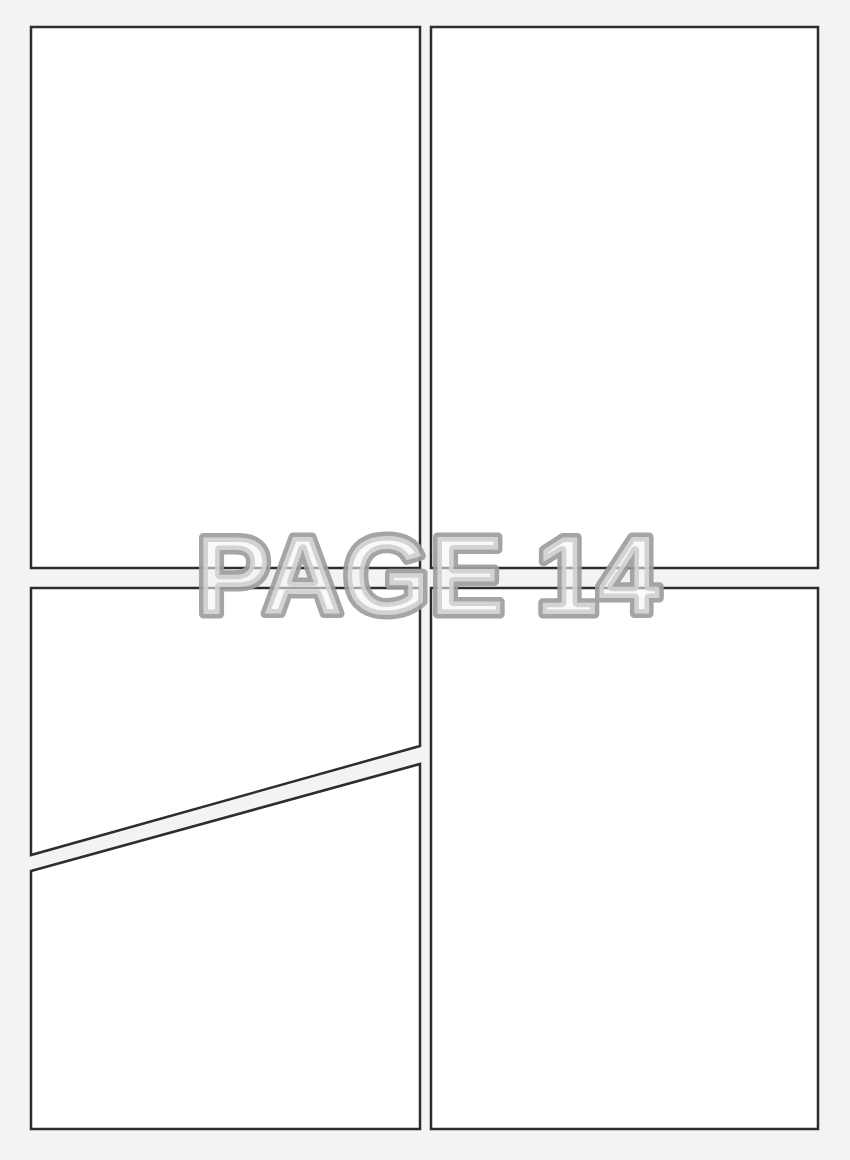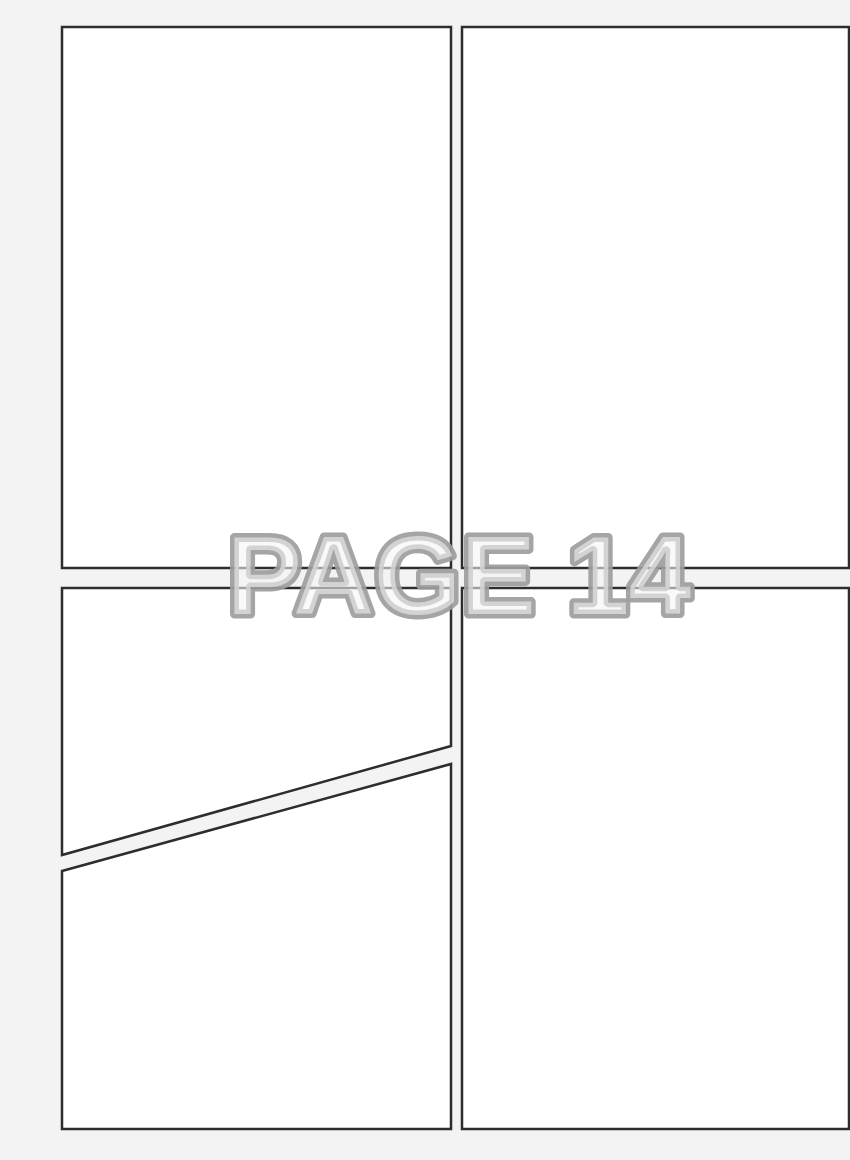--- a/index.html
+++ b/index.html
@@ -13,21 +13,20 @@
   html, body {
     background: var(--background, #f3f3f4);
     font-family: "Liberation Sans", "DejaVu Sans", sans-serif;
   }
   .page {
     position: relative;
     width: 850px;
     height: 1160px;
     background: var(--background, #f3f3f4);
     overflow: hidden;
-    padding-left: 31px;
   }
   .page svg {
     display: block;
     width: 850px;
     height: 1160px;
   }
   .panel {
     fill: var(--panel-fill, #ffffff);
     stroke: var(--panel-border, #2d2d2d);
     stroke-width: 2.5;

